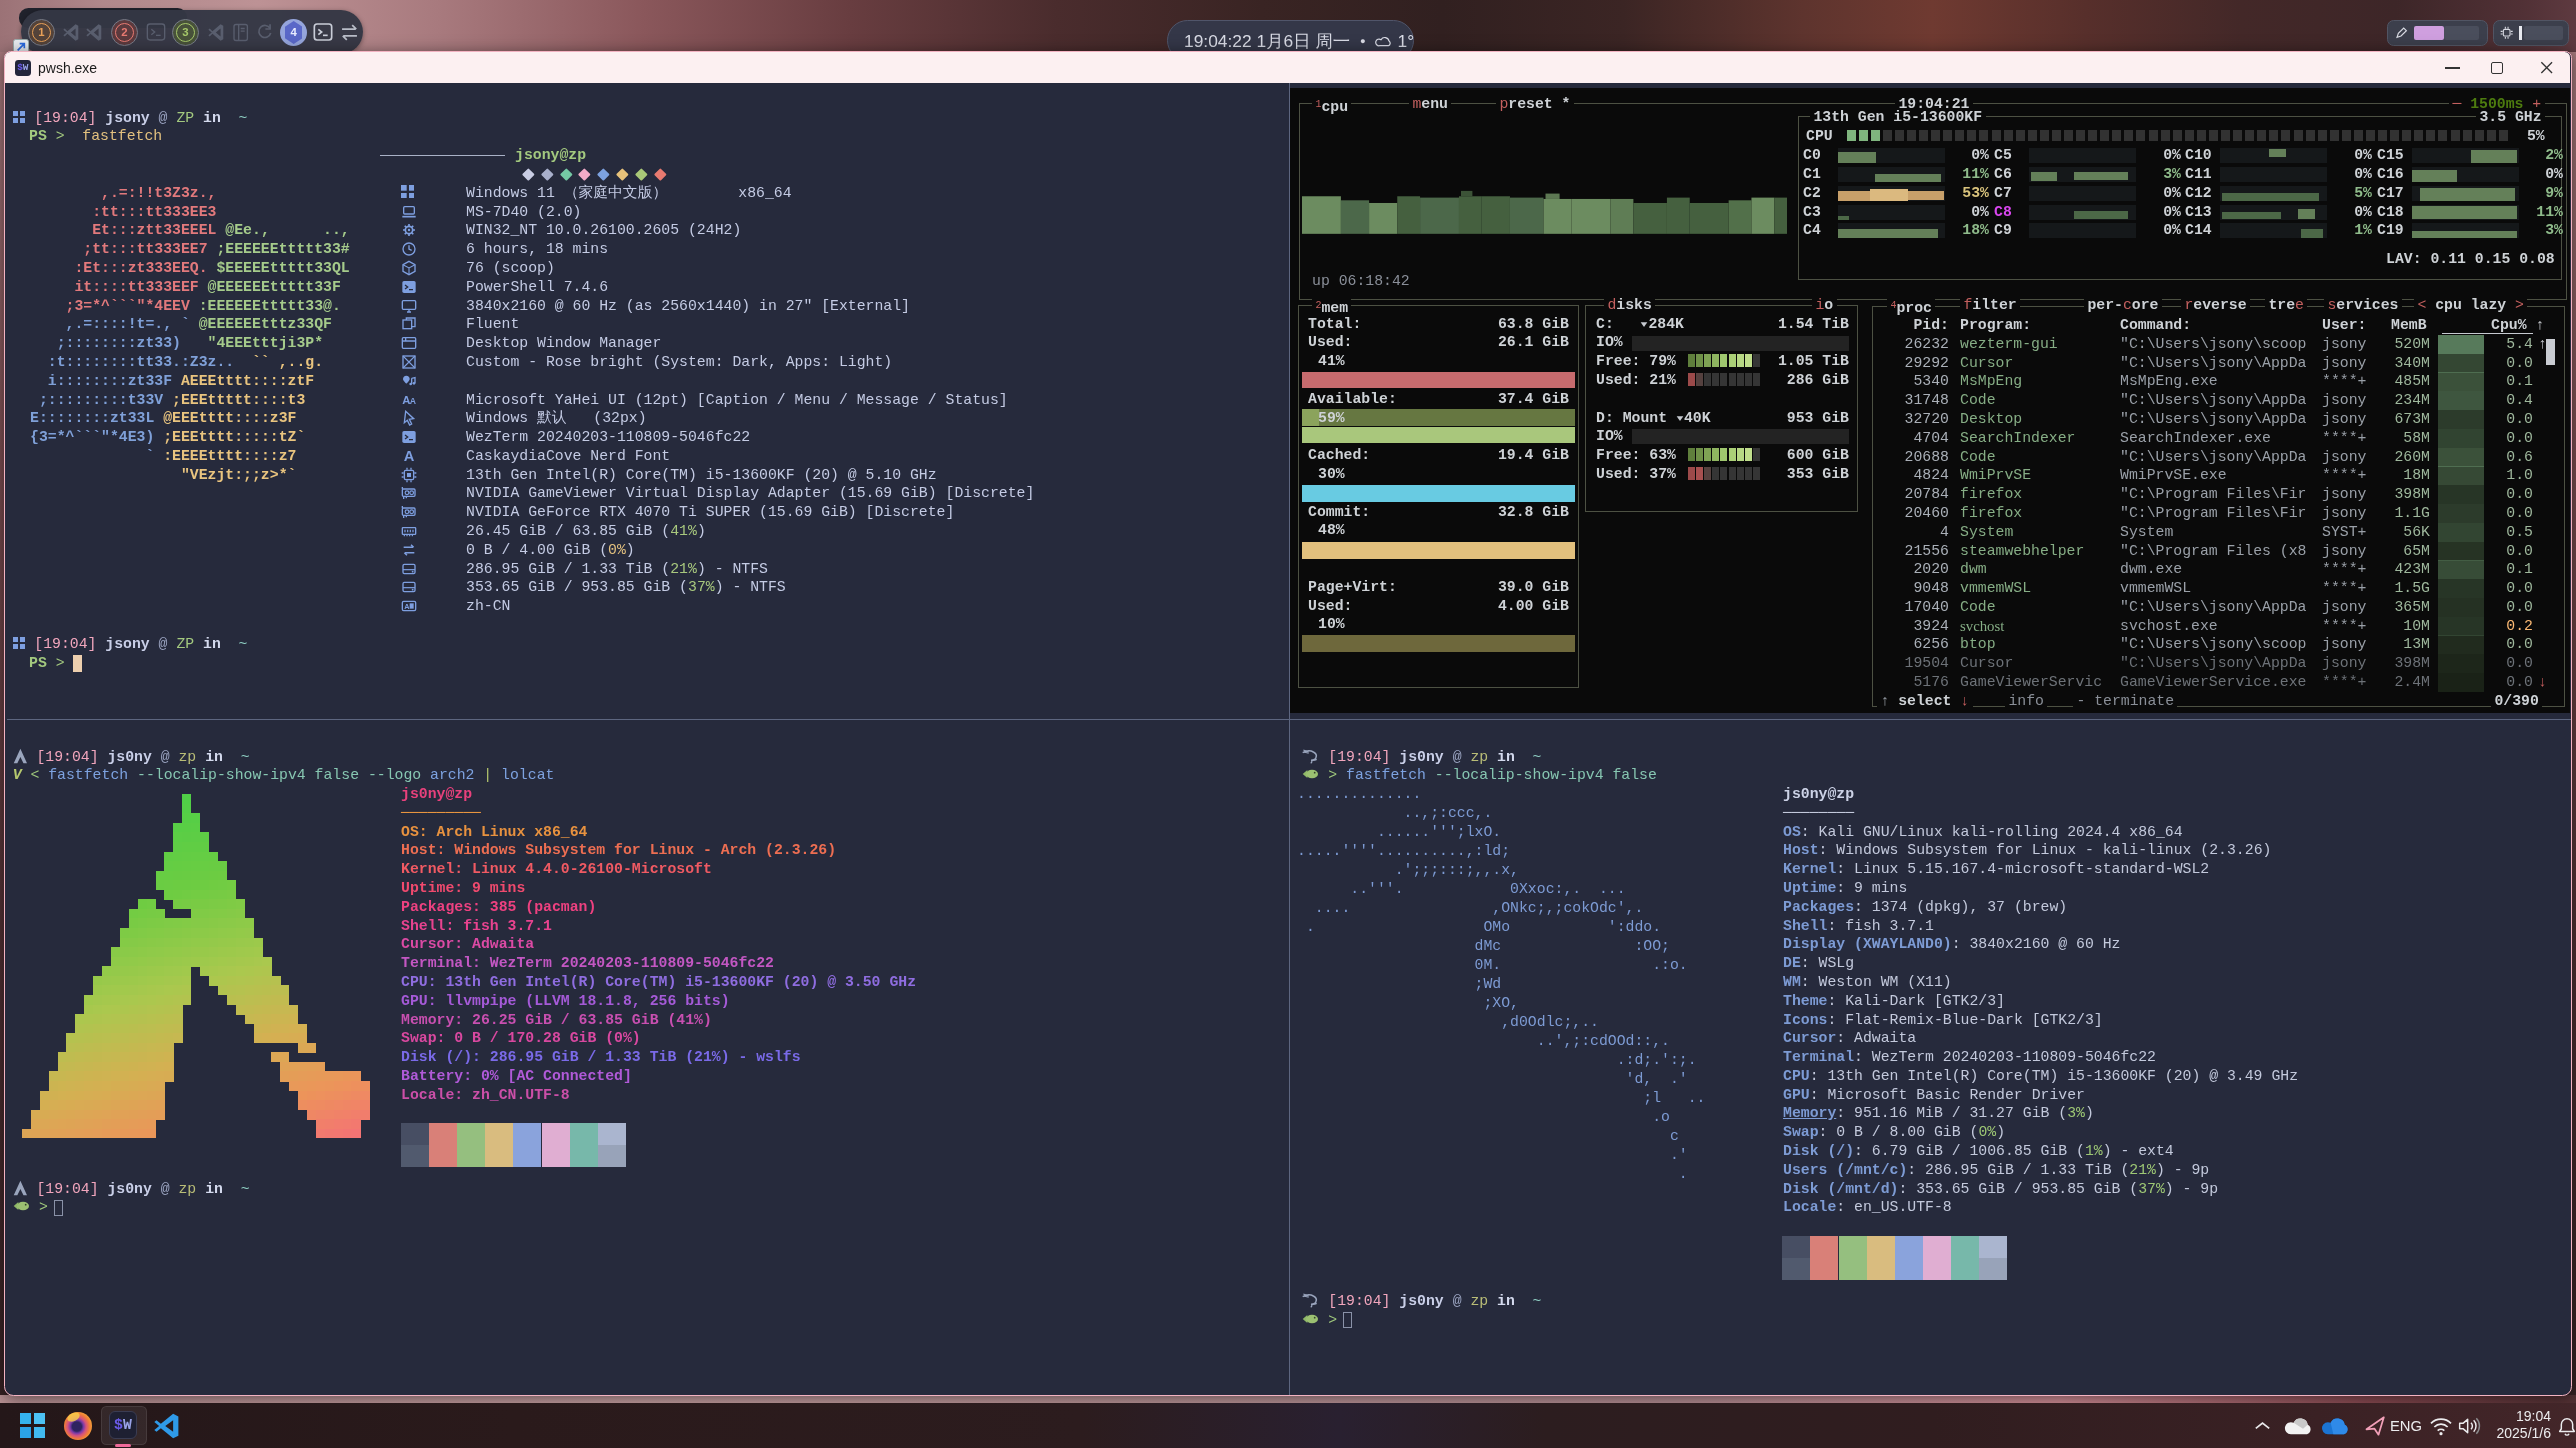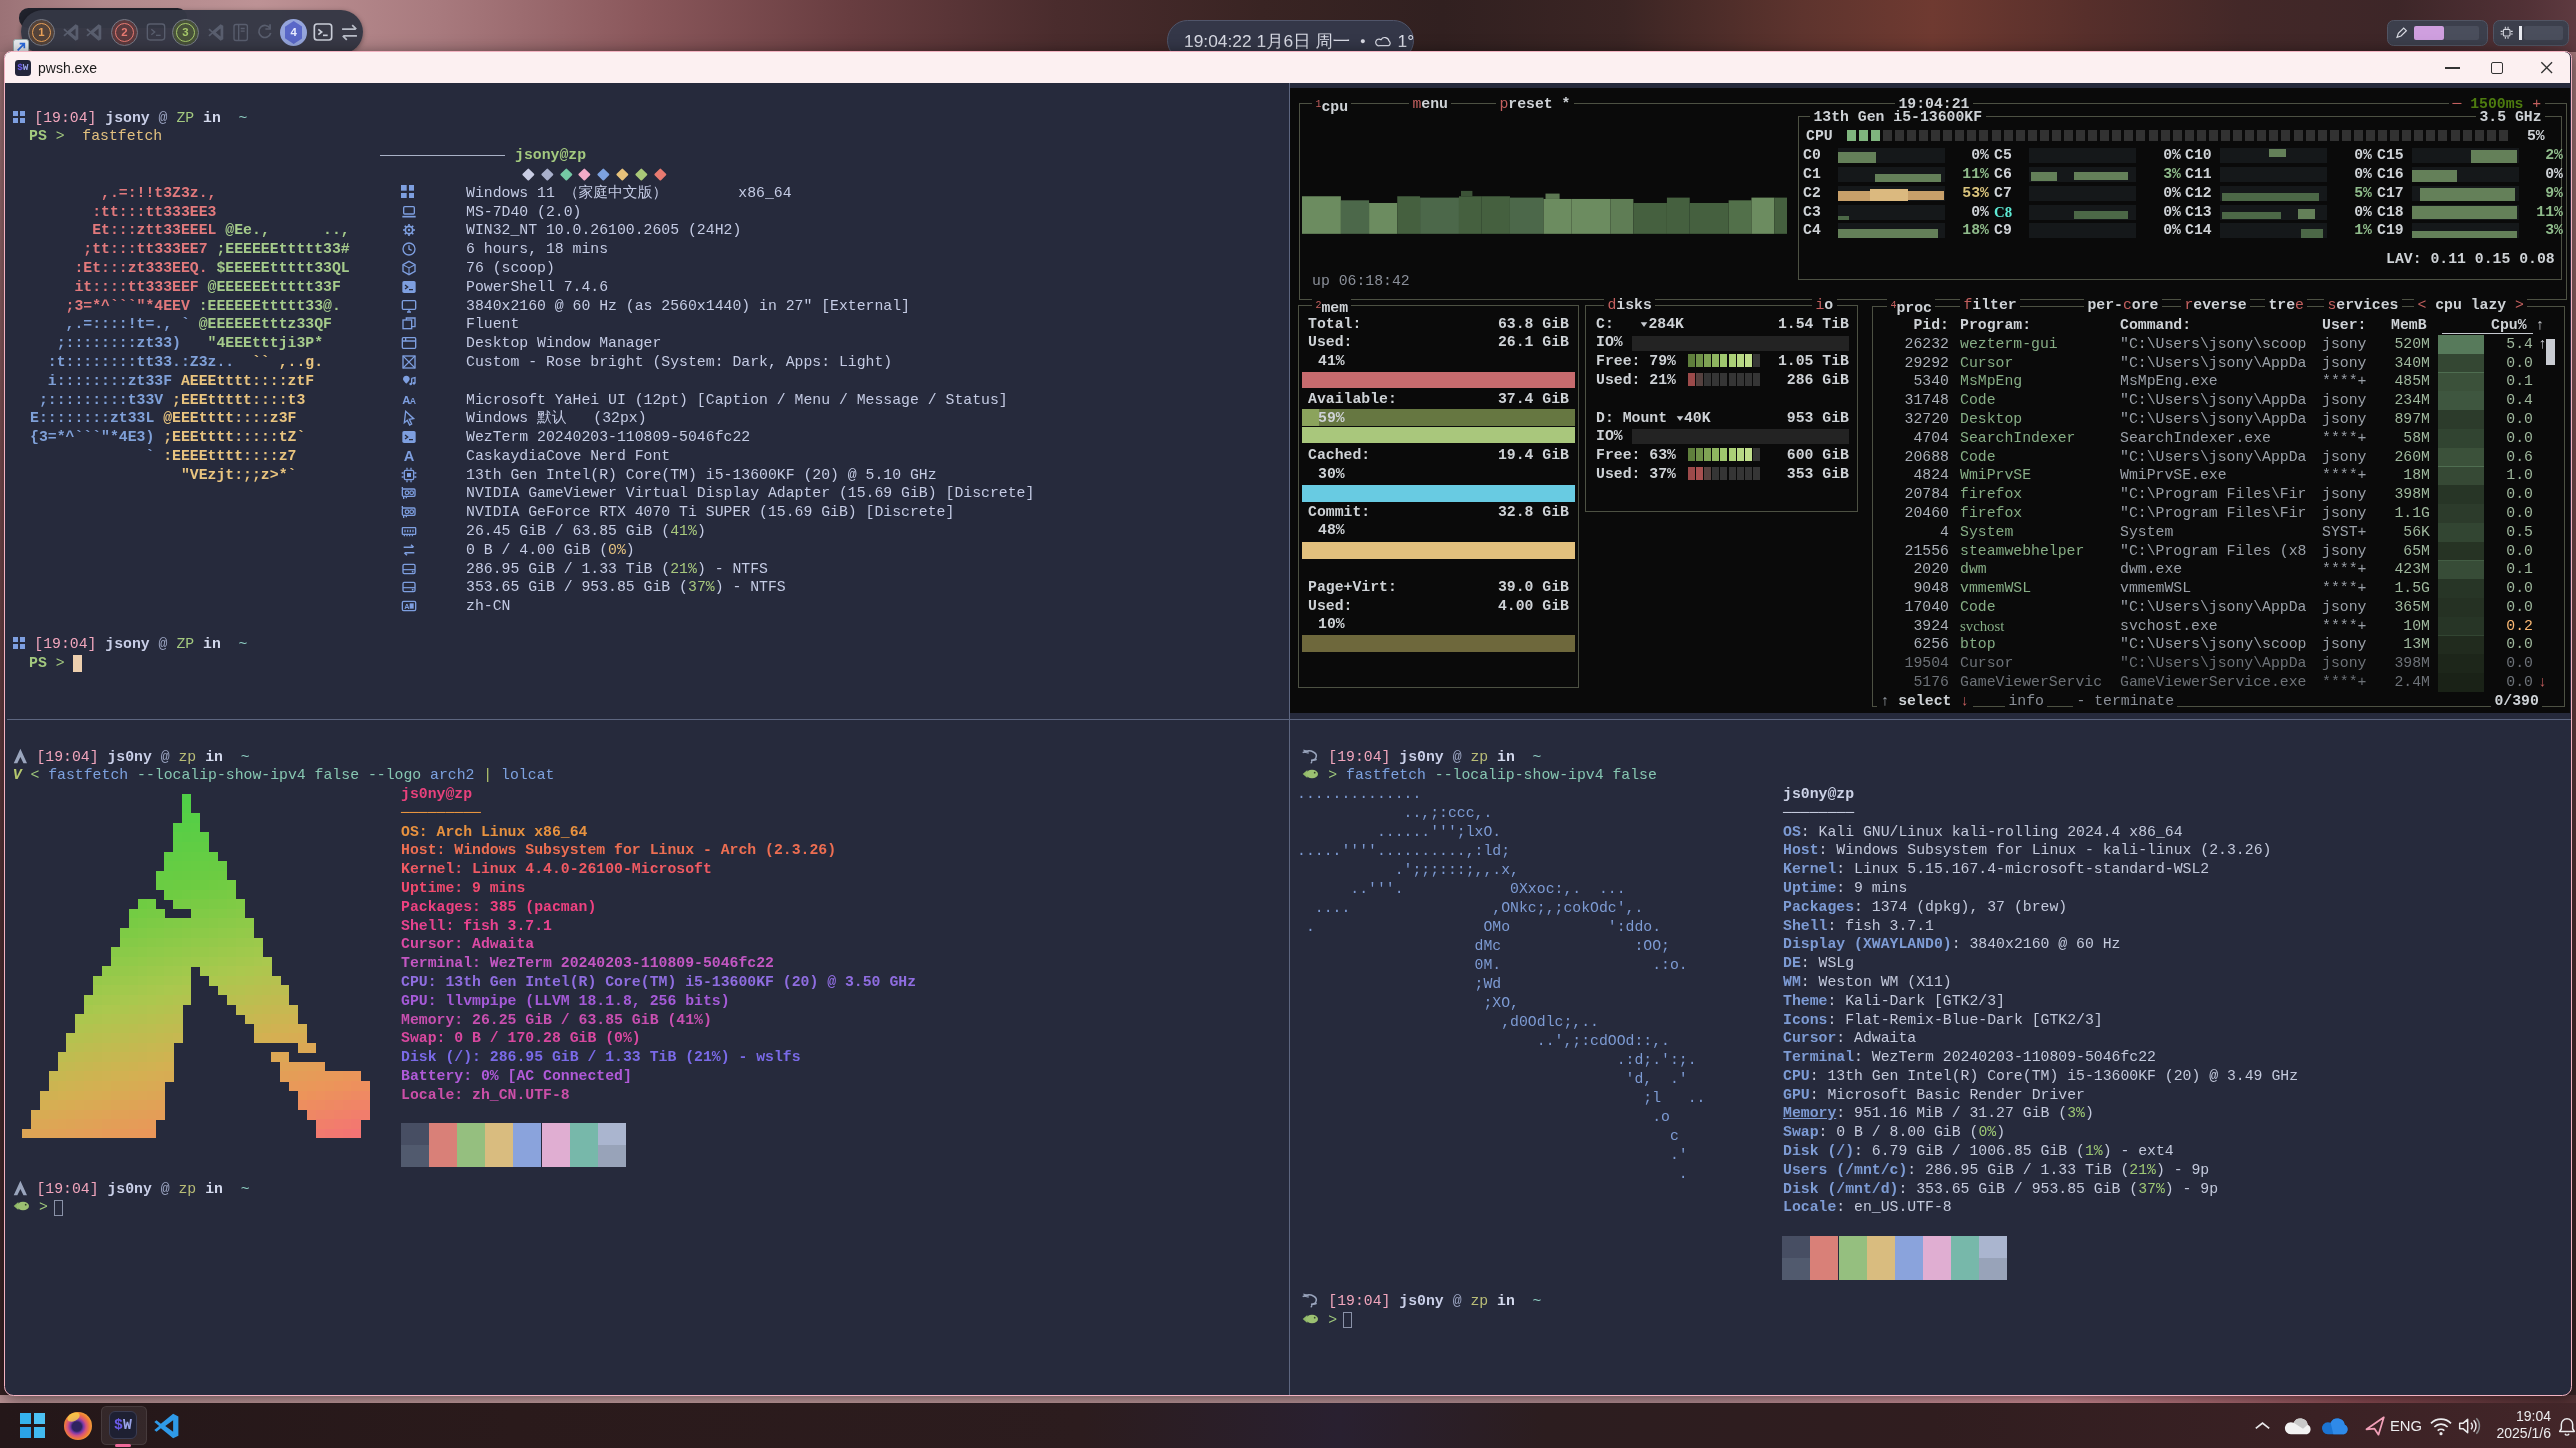--- a/index.html
+++ b/index.html
@@ -374,21 +374,21 @@
 <div class="abs" style="left:2029px;top:148px;width:107px;height:14.8px;background:#15181a"></div>
 <div class="t tr" style="left:2145px;top:146px;width:36px;color:#ced2d6;font-weight:700">0%</div>
 <div class="t" style="left:1994px;top:165px;"><span style="color:#ced2d6;font-weight:700;">C6</span></div>
 <div class="abs" style="left:2029px;top:167px;width:107px;height:14.8px;background:#15181a"></div>
 <div class="abs" style="left:2031px;top:172px;width:25.5px;height:8.7px;background:#648059"></div>
 <div class="abs" style="left:2074px;top:172px;width:54px;height:8px;background:#648059"></div>
 <div class="t tr" style="left:2145px;top:165px;width:36px;color:#8fbb8b;font-weight:700">3%</div>
 <div class="t" style="left:1994px;top:184px;"><span style="color:#ced2d6;font-weight:700;">C7</span></div>
 <div class="abs" style="left:2029px;top:186px;width:107px;height:14.8px;background:#15181a"></div>
 <div class="t tr" style="left:2145px;top:184px;width:36px;color:#ced2d6;font-weight:700">0%</div>
-<div class="t" style="left:1994px;top:203px;"><span style="color:#5eead4;font-weight:700;font-family:Liberation Serif, serif;">C8</span></div>
+<div class="t" style="left:1994px;top:203px;"><span style="color:#d946ef;font-weight:700;">C8</span></div>
 <div class="abs" style="left:2029px;top:205px;width:107px;height:14.8px;background:#15181a"></div>
 <div class="abs" style="left:2074px;top:211px;width:54px;height:8px;background:#4c6847"></div>
 <div class="t tr" style="left:2145px;top:203px;width:36px;color:#ced2d6;font-weight:700">0%</div>
 <div class="t" style="left:1994px;top:221px;"><span style="color:#ced2d6;font-weight:700;">C9</span></div>
 <div class="abs" style="left:2029px;top:223px;width:107px;height:14.8px;background:#15181a"></div>
 <div class="t tr" style="left:2145px;top:221px;width:36px;color:#ced2d6;font-weight:700">0%</div>
 <div class="t" style="left:2185px;top:146px;"><span style="color:#ced2d6;font-weight:700;">C10</span></div>
 <div class="abs" style="left:2220px;top:148px;width:107px;height:14.8px;background:#15181a"></div>
 <div class="abs" style="left:2269px;top:149px;width:17.4px;height:8px;background:#648059"></div>
 <div class="t tr" style="left:2336px;top:146px;width:36px;color:#ced2d6;font-weight:700">0%</div>
@@ -574,21 +574,21 @@
 <div class="t tr" style="left:1887px;top:391px;width:62px;color:#aab0b8">31748</div>
 <div class="t" style="left:1960px;top:391px;"><span style="color:#86ad85;">Code</span></div>
 <div class="t" style="left:2120px;top:391px;"><span style="color:#9aa0a8;">"C:\Users\jsony\AppDa</span></div>
 <div class="t" style="left:2322px;top:391px;"><span style="color:#9aa0a8;">jsony</span></div>
 <div class="t tr" style="left:2377px;top:391px;width:53px;color:#9fb89d">234M</div>
 <div class="t tr" style="left:2489px;top:391px;width:44px;color:#9fb89d">0.4</div>
 <div class="t tr" style="left:1887px;top:410px;width:62px;color:#aab0b8">32720</div>
 <div class="t" style="left:1960px;top:410px;"><span style="color:#86ad85;">Desktop</span></div>
 <div class="t" style="left:2120px;top:410px;"><span style="color:#9aa0a8;">"C:\Users\jsony\AppDa</span></div>
 <div class="t" style="left:2322px;top:410px;"><span style="color:#9aa0a8;">jsony</span></div>
-<div class="t tr" style="left:2377px;top:410px;width:53px;color:#9fb89d">897M</div>
+<div class="t tr" style="left:2377px;top:410px;width:53px;color:#9fb89d">673M</div>
 <div class="t tr" style="left:2489px;top:410px;width:44px;color:#9fb89d">0.0</div>
 <div class="t tr" style="left:1887px;top:429px;width:62px;color:#aab0b8">4704</div>
 <div class="t" style="left:1960px;top:429px;"><span style="color:#86ad85;">SearchIndexer</span></div>
 <div class="t" style="left:2120px;top:429px;"><span style="color:#9aa0a8;">SearchIndexer.exe</span></div>
 <div class="t" style="left:2322px;top:429px;"><span style="color:#9aa0a8;">****+</span></div>
 <div class="t tr" style="left:2377px;top:429px;width:53px;color:#9fb89d">58M</div>
 <div class="t tr" style="left:2489px;top:429px;width:44px;color:#9fb89d">0.0</div>
 <div class="t tr" style="left:1887px;top:448px;width:62px;color:#aab0b8">20688</div>
 <div class="t" style="left:1960px;top:448px;"><span style="color:#86ad85;">Code</span></div>
 <div class="t" style="left:2120px;top:448px;"><span style="color:#9aa0a8;">"C:\Users\jsony\AppDa</span></div>

